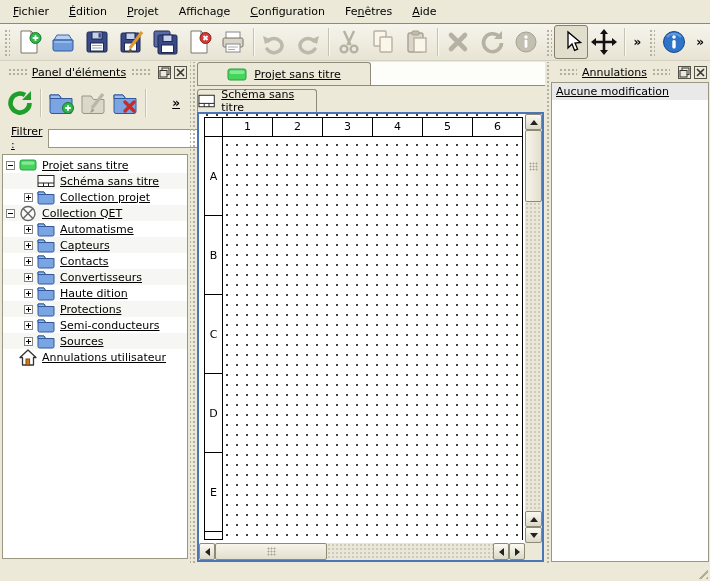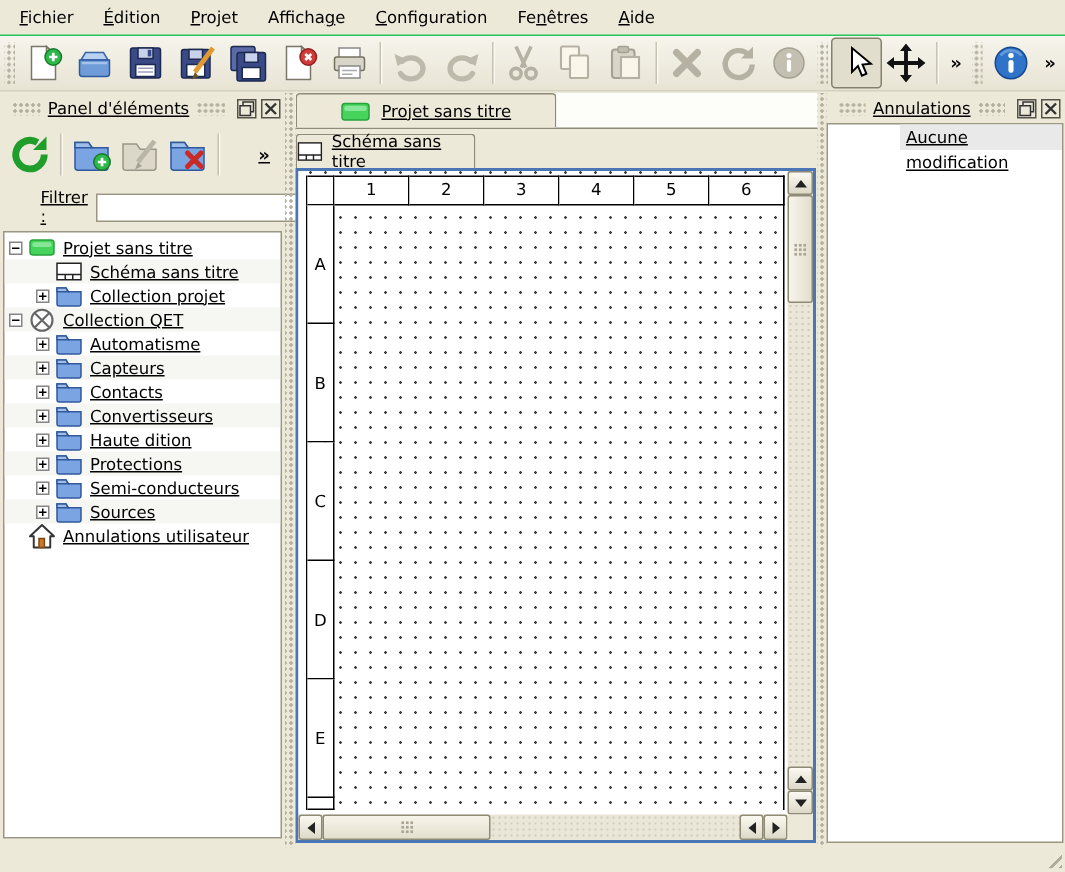--- a/index.html
+++ b/index.html
@@ -32,21 +32,21 @@
   .dock-header { height:20px; display:flex; align-items:center; padding:0 3px; }
   .dock-dots { flex:1; height:9px; margin:0 5px; background:radial-gradient(circle,#b3af9c 1px,transparent 1.3px); background-size:4px 4px; }
   .dock-title { white-space:nowrap; }
   .dock-btn { width:13px; height:13px; margin-left:3px; border:1px solid #55524a; background:#ece9d8; display:flex; align-items:center; justify-content:center; }
 
   
   .ptoolbar { height:42px; display:flex; align-items:center; padding:0 4px; }
   .ptool-btn { width:32px; height:32px; display:flex; align-items:center; justify-content:center; }
   .vsep { width:1px; height:28px; background:#c7c3b2; margin:0 4px; box-shadow:1px 0 0 #faf8f0; }
   .p-overflow { margin-left:auto; font-weight:bold; font-size:12px; padding-right:6px; }
-  .filter-row { height:28px; display:flex; align-items:center; padding:0 6px; gap:5px;margin-left:16px; }
+  .filter-row { height:28px; display:flex; align-items:center; padding:0 6px; gap:5px; }
   .filter-input { flex:1; height:19px; border:1px solid #9a9681; background:#fff; font-family:"DejaVu Sans",sans-serif; font-size:11px; padding:0 3px; }
 
   
   .tree { flex:1; margin:2px 2px 6px 2px; border:1px solid #9a9681; background:#fff; overflow:hidden; padding-top:2px; }
   .trow { height:16px; display:flex; align-items:center; padding-left:3px; }
   .trow:nth-child(even) { background:#f6f6f3; }
   .trow.d1 { padding-left:21px; }
   .exp { width:9px; height:9px; border:1px solid #848484; background:#fff; margin-right:4px; flex:none; }
   .exp.minus { background:#fff linear-gradient(#000,#000) center/5px 1px no-repeat; }
   .exp.plus  { background-color:#fff; background-image:linear-gradient(#000,#000),linear-gradient(#000,#000); background-size:5px 1px,1px 5px; background-position:center,center; background-repeat:no-repeat; }
@@ -85,21 +85,21 @@
   .hthumb { top:0; height:17px; left:16px; width:112px; background:linear-gradient(#f7f4ea,#e3dfce); }
   .grip-dots { width:9px; height:9px; background:radial-gradient(circle,#a9a592 0.9px,transparent 1.1px); background-size:3px 3px; }
   .arr { width:0; height:0; }
   .arr.up    { border-left:4px solid transparent; border-right:4px solid transparent; border-bottom:5px solid #222; }
   .arr.down  { border-left:4px solid transparent; border-right:4px solid transparent; border-top:5px solid #222; }
   .arr.left  { border-top:4px solid transparent; border-bottom:4px solid transparent; border-right:5px solid #222; }
   .arr.right { border-top:4px solid transparent; border-bottom:4px solid transparent; border-left:5px solid #222; }
 
   
   .undo-list { flex:1; margin:0 1px 3px 0; border:1px solid #9a9681; background:#fff; }
-  .undo-item { height:17px; line-height:17px; padding:0 4px; background:#e9e9e9;margin-left:48px; }
+  .undo-item { height:17px; line-height:17px; padding:0 4px; background:#e9e9e9; }
 
   
   .statusbar { position:absolute; left:0; bottom:0; width:710px; height:16px; background:#ece9d8; }
   .grip { position:absolute; right:2px; bottom:2px; width:13px; height:13px; background:repeating-linear-gradient(135deg,transparent 0 3px,#b0ac9a 3px 4.5px); clip-path:polygon(100% 0,100% 100%,0 100%); }
 </style>
 </head>
 <body>
 
 <div class="app">
 

